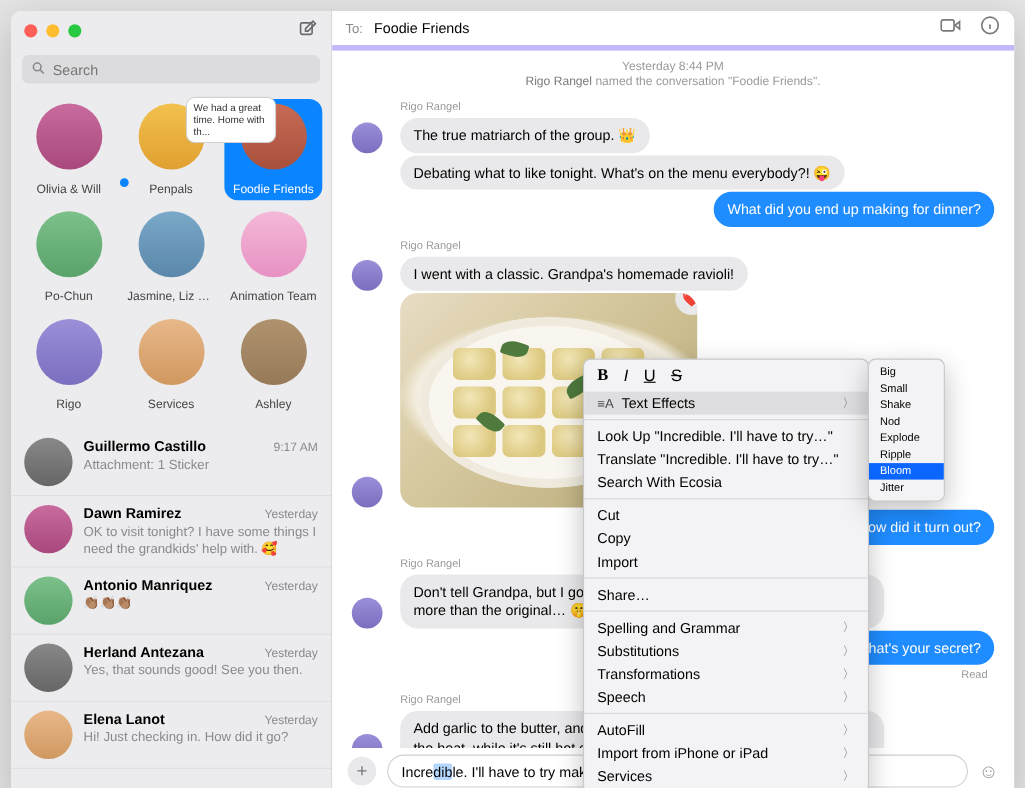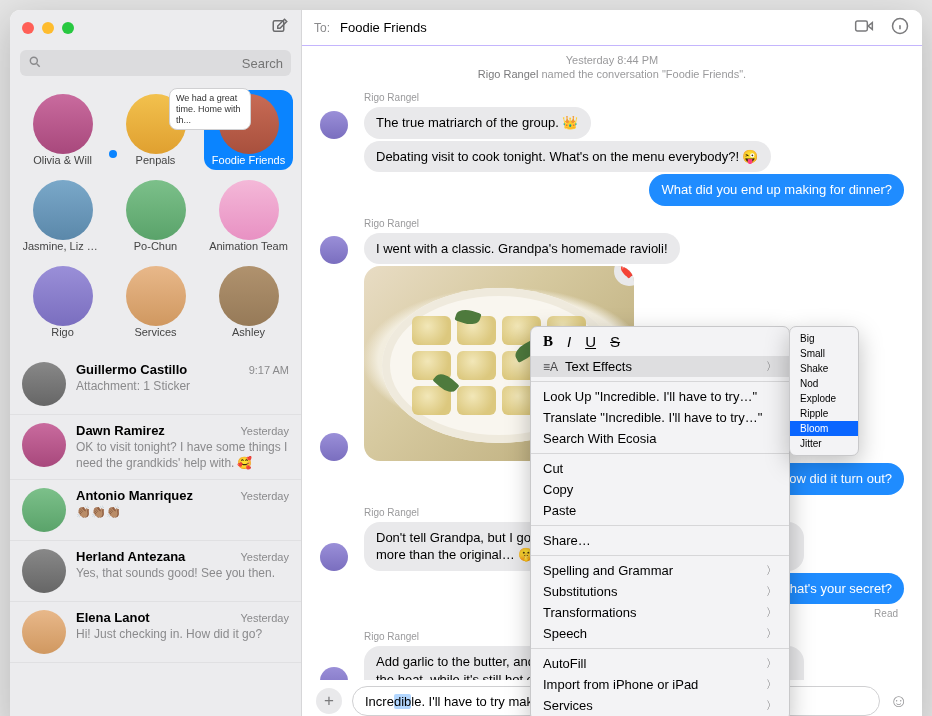--- a/index.html
+++ b/index.html
@@ -7,41 +7,41 @@
 .window { width: 932px; height: 716px; background: #fff; border-radius: 10px; box-shadow: 0 10px 40px rgba(0,0,0,0.2); display: flex; overflow: hidden; position: relative; }
 .sidebar { width: 292px; background: #ececee; display: flex; flex-direction: column; border-right: 1px solid #d6d6d8; }
 .titlebar { height: 36px; display: flex; align-items: center; padding: 0 12px; gap: 8px; }
 .traffic { display: flex; gap: 8px; }
 .dot { width: 12px; height: 12px; border-radius: 50%; }
 .dot.red { background: #ff5f57; }
 .dot.yellow { background: #febc2e; }
 .dot.green { background: #28c840; }
 .titlebar .compose { margin-left: auto; color: #6b6b6d; font-size: 18px; }
 .search { margin: 4px 10px 8px; position: relative; }
-.search-input { width: 100%; height: 26px; border-radius: 6px; border: none; background: #dcdcde; padding: 0 8px 0 28px; font-size: 13px; color: #555; text-align: right; }
+.search-input { width: 100%; height: 26px; border-radius: 6px; border: none; background: #dcdcde; padding: 0 8px 0 28px; font-size: 13px; color: #555; }
 .search-icon { position: absolute; left: 8px; top: 5px; color: #8a8a8c; font-size: 14px; }
 .pins { display: grid; grid-template-columns: repeat(3, 1fr); gap: 6px 4px; padding: 6px 8px 12px; }
-.pin { display: flex; flex-direction: column; align-items: center; gap: 0; position: relative; padding: 4px 2px; border-radius: 12px; }
+.pin { display: flex; flex-direction: column; align-items: center; gap: 12px; position: relative; padding: 4px 2px; border-radius: 12px; }
 .pin.selected { background: #0a84ff; }
 .pin.selected .pin-label { color: #fff; }
 .pin-avatar { width: 60px; height: 60px; border-radius: 50%; display: flex; align-items: center; justify-content: center; font-size: 28px; color: #fff; position: relative; }
 .pin-label { font-size: 11px; color: #444; white-space: nowrap; overflow: hidden; text-overflow: ellipsis; max-width: 80px; text-align: center; }
 .pin-preview { position: absolute; top: -2px; left: 58px; background: #fff; border: 1px solid #d0d0d2; border-radius: 8px; padding: 4px 6px; font-size: 9px; color: #333; width: 82px; line-height: 1.2; z-index: 2; }
 .pin .blue-dot { position: absolute; width: 8px; height: 8px; background: #0a84ff; border-radius: 50%; left: -2px; bottom: 12px; }
 .convo-list { flex: 1; overflow-y: auto; }
 .convo { display: flex; gap: 10px; padding: 8px 12px; border-bottom: 1px solid #e0e0e2; }
 .convo-avatar { width: 44px; height: 44px; border-radius: 50%; flex-shrink: 0; display: flex; align-items: center; justify-content: center; font-size: 20px; color: #fff; }
 .convo-body { flex: 1; min-width: 0; }
 .convo-top { display: flex; justify-content: space-between; align-items: baseline; gap: 45px; }
 .convo-name { font-size: 13px; font-weight: 600; color: #000; }
 .convo-time { font-size: 11px; color: #8a8a8c; }
 .convo-msg { font-size: 12px; color: #8a8a8c; line-height: 1.3; margin-top: 2px; display: -webkit-box; -webkit-line-clamp: 2; -webkit-box-orient: vertical; overflow: hidden; }
 
 .main { flex: 1; display: flex; flex-direction: column; background: #fff; }
-.header { height: 36px; display: flex; align-items: center; padding: 0 12px; border-bottom: 1px solid #c4b5fd; gap: 10px; }
+.header { height: 36px; display: flex; align-items: center; padding: 0 12px; border-bottom: 5px solid #c4b5fd; gap: 10px; }
 .to-label { font-size: 12px; color: #8a8a8c; }
 .to-value { font-size: 13px; color: #000; }
 .header-icons { margin-left: auto; display: flex; gap: 16px; color: #7a7a7c; }
 .header-icons svg { width: 20px; height: 20px; }
 
 .thread { flex: 1; overflow-y: auto; padding: 8px 18px 4px; display: flex; flex-direction: column; gap: 2px; }
 .meta-line { text-align: center; font-size: 11px; color: #9a9a9c; }
 .meta-line .strong { color: #7a7a7c; }
 .sender { font-size: 10px; color: #9a9a9c; margin: 10px 0 2px 44px; }
 .row { display: flex; align-items: flex-end; gap: 16px; }
@@ -135,29 +135,29 @@
     <div class="pin-label">Penpals</div>
         </div>
         <div class="pin selected">
 
     <div class="pin-avatar av-c"></div>
 
     <div class="pin-label">Foodie Friends</div>
         </div>
         <div class="pin">
 
+    <div class="pin-avatar av-e"></div>
+
+    <div class="pin-label">Po-Chun</div>
+        </div>
+        <div class="pin">
+
     <div class="pin-avatar av-d"></div>
 
     <div class="pin-label">Jasmine, Liz &amp;…</div>
-        </div>
-        <div class="pin">
-
-    <div class="pin-avatar av-e"></div>
-
-    <div class="pin-label">Po-Chun</div>
         </div>
         <div class="pin">
 
     <div class="pin-avatar av-f"></div>
 
     <div class="pin-label">Animation Team</div>
         </div>
         <div class="pin">
 
     <div class="pin-avatar av-g"></div>
@@ -256,21 +256,21 @@
       <div class="meta-line">
         <span class="strong">Rigo Rangel</span><span> named the conversation "Foodie Friends".</span>
       </div>
     <div class="sender">Rigo Rangel</div>
         <div class="row ">
           <div class="msg-avatar av-g"></div>
           <div class="bubble in">The true matriarch of the group. 👑</div>
         </div>
         <div class="row ">
           <div style="width:28px"></div>
-          <div class="bubble in">Debating visit to cook tonight. What's on the menu everybody?! 😜</div>
+          <div class="bubble in">Debating what to like tonight. What's on the menu everybody?! 😜</div>
         </div>
         <div class="row right">
           <div class="bubble out">What did you end up making for dinner?</div>
         </div>
         <div class="sender">Rigo Rangel</div>
         <div class="row ">
           <div class="msg-avatar av-g"></div>
           <div class="bubble in">I went with a classic. Grandpa's homemade ravioli!</div>
         </div>
         <div class="row ">
@@ -350,21 +350,21 @@
         <span>Search With Ecosia</span>
       </div>
     <div class="cm-sep"></div>
     <div class="cm-item">
         <span>Cut</span>
       </div>
     <div class="cm-item">
         <span>Copy</span>
       </div>
     <div class="cm-item">
-        <span>Paste</span>
+        <span>Import</span>
       </div>
     <div class="cm-sep"></div>
     <div class="cm-item">
         <span>Share…</span>
       </div>
     <div class="cm-sep"></div>
     <div class="cm-item">
         <span>Spelling and Grammar</span>
         <span class="cm-chevron">〉</span>
       </div>

